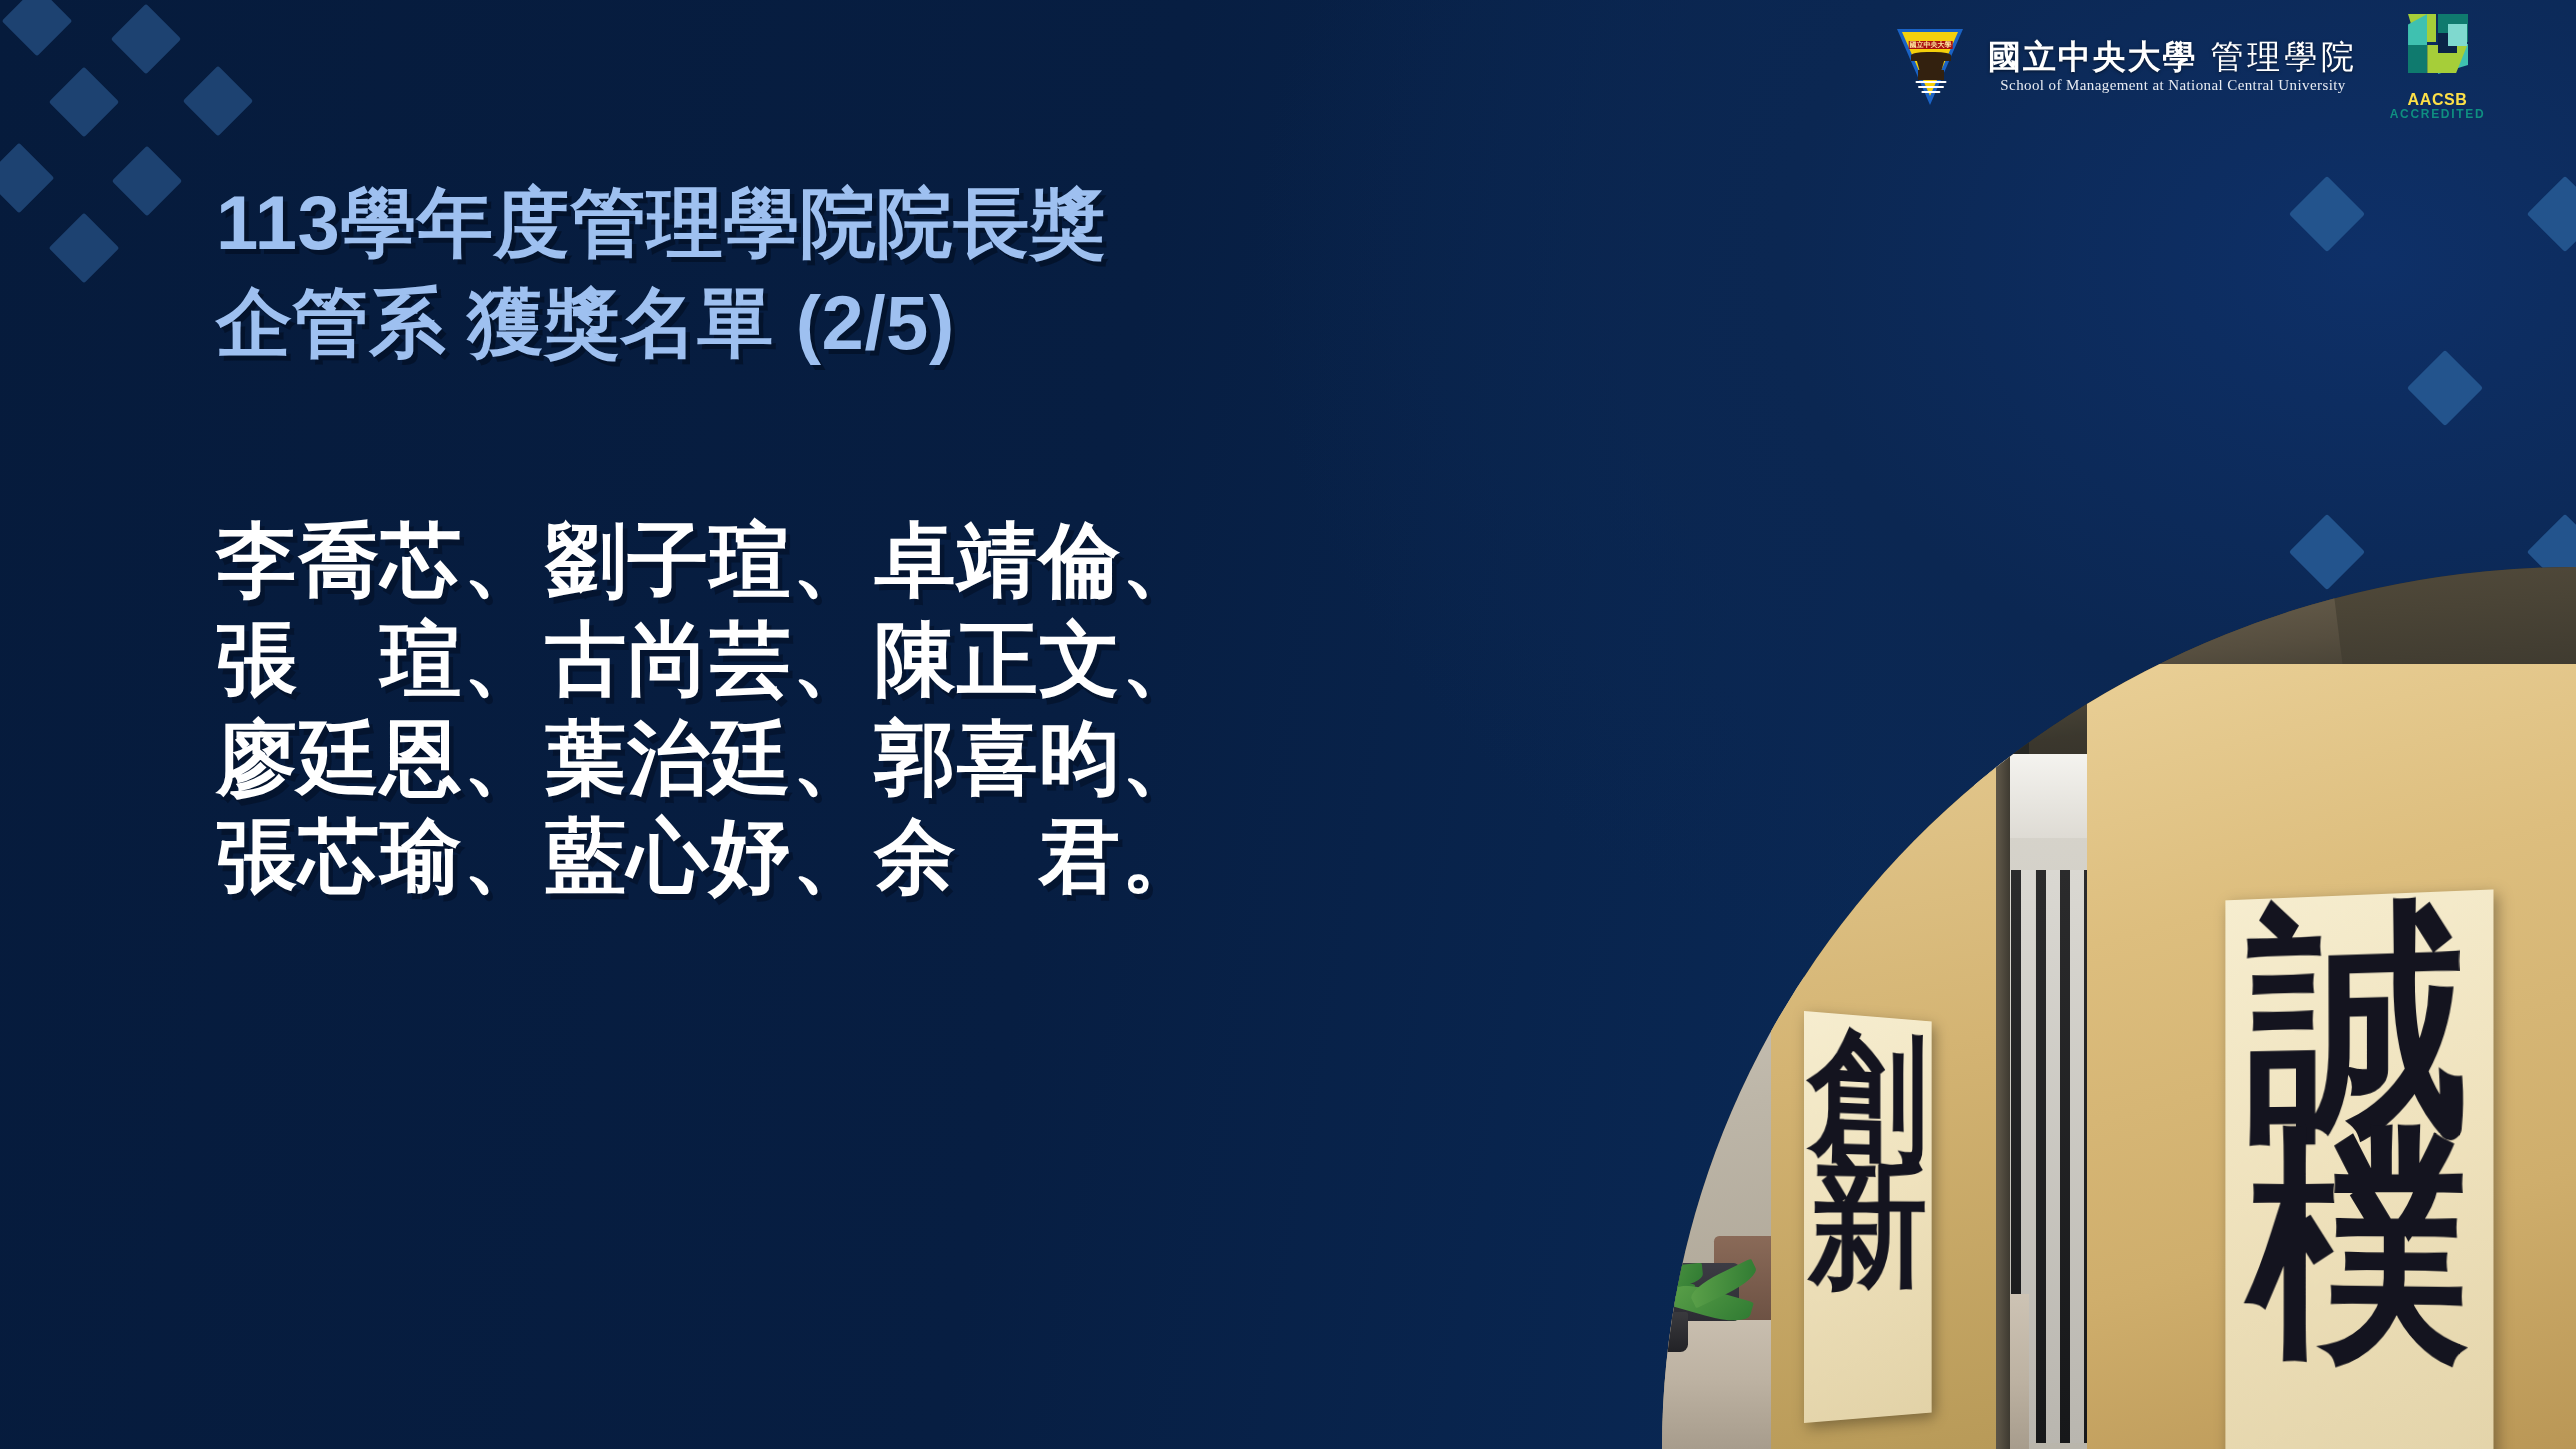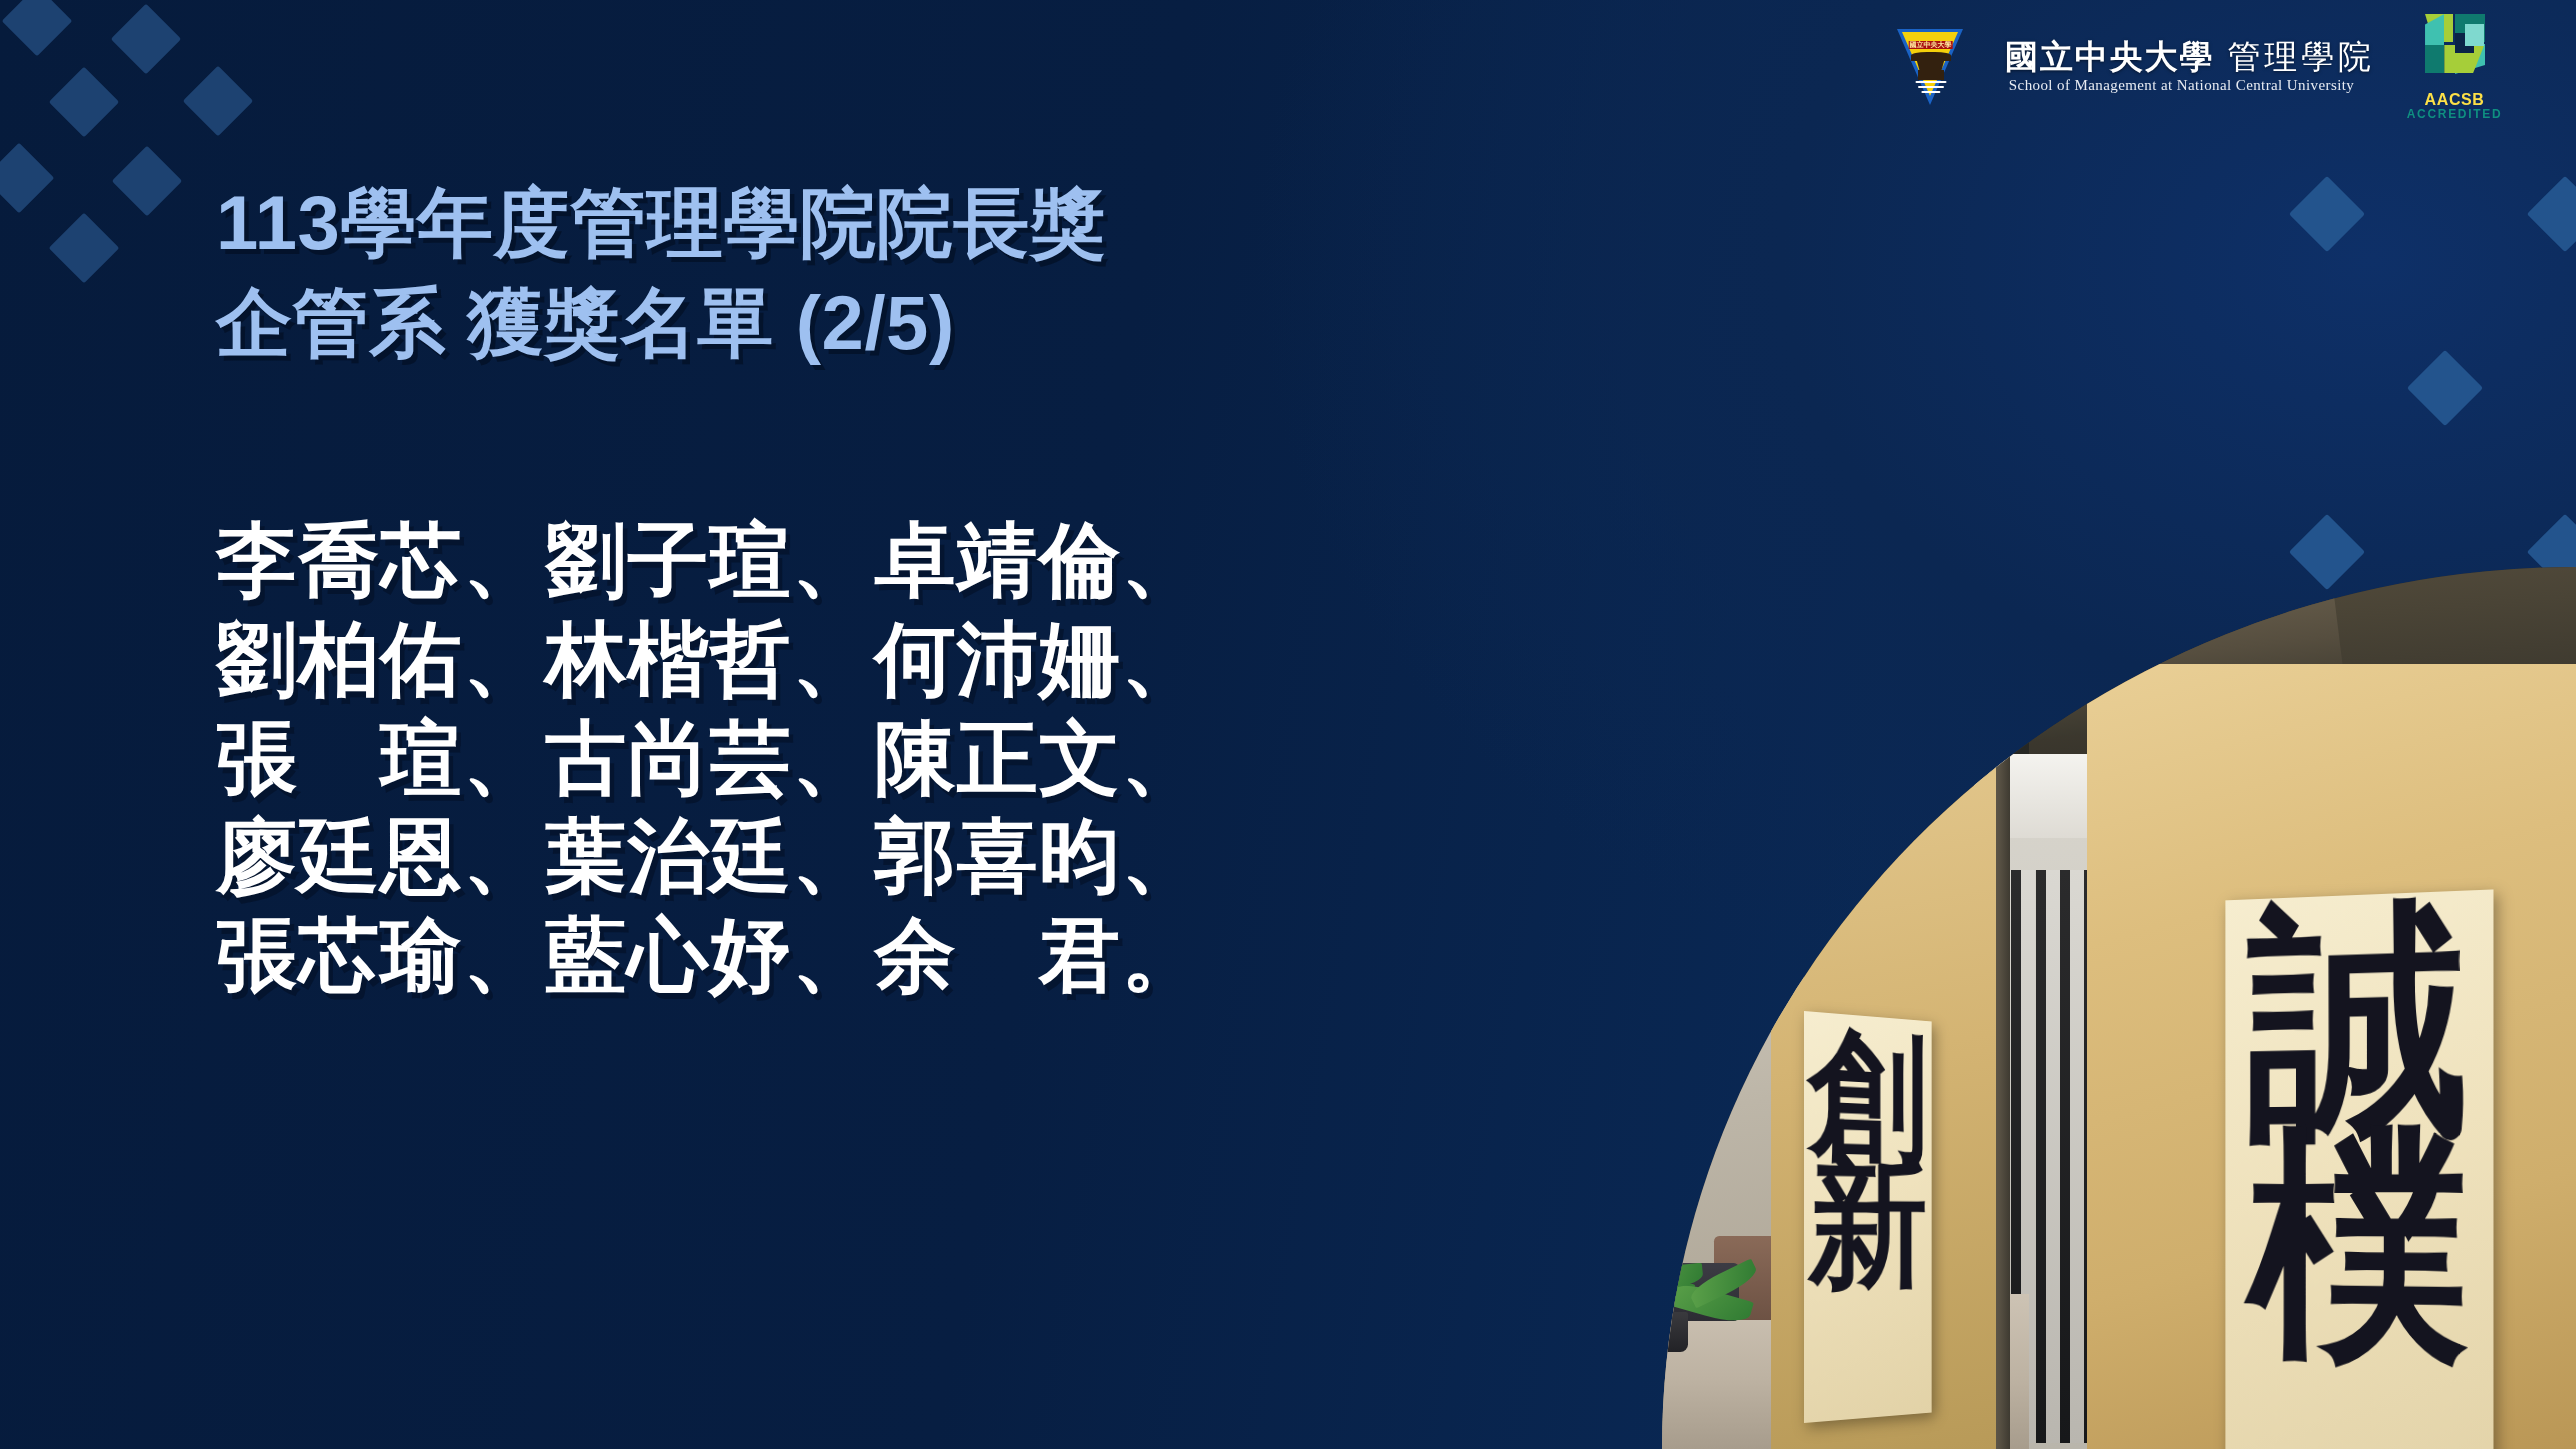--- a/index.html
+++ b/index.html
@@ -279,21 +279,20 @@
   }
   .logo-text { display: flex; flex-direction: column; }
   .logo-cn {
     color: #ffffff;
     font-size: 33px;
     font-weight: 700;
     letter-spacing: 1.9px;
     line-height: 1.06;
     white-space: nowrap;
     text-shadow: 0 1.3px 3.2px rgba(0,0,0,.5);
-    margin-left: 17px;
   }
   .logo-cn .grp2 { margin-left: 13px; letter-spacing: 3.9px; font-weight: 400;}
   .logo-en {
     color: #e8ecf3;
     font-family: "Liberation Serif", "DejaVu Serif", serif;
     font-size: 15px;
     letter-spacing: 0.4px;
     margin-top: 2.6px;
     white-space: nowrap;
   }
@@ -474,16 +473,16 @@
         <i style="left:30px;top:19.3px;width:19.3px;height:19.3px;background:#0b2447;"></i>
         <i style="left:40px;top:10.3px;width:19.3px;height:22px;background:#7fd9cf;"></i>
       </div>
       <div class="aacsb-word">AACSB</div>
       <div class="aacsb-sub">ACCREDITED</div>
     </div>
   </div>
 
   <div class="title"><div>113學年度管理學院院長獎</div><div>企管系 獲獎名單 (2/5)</div></div>
 
-  <div class="names"><div>李喬芯、劉子瑄、卓靖倫、</div><div>劉柏佑、林楷哲、何沛姍、</div><div>張　瑄、古尚芸、陳正文、</div><div>廖廷恩、葉治廷、郭喜昀、</div><div>張芯瑜、藍心妤、余　君。</div></div>
+  <div class="names"><div>李喬芯、劉子瑄、卓靖倫、</div><div>張　瑄、古尚芸、陳正文、</div><div>廖廷恩、葉治廷、郭喜昀、</div><div>張芯瑜、藍心妤、余　君。</div></div>
 
 </div>
 
 
 </body></html>

